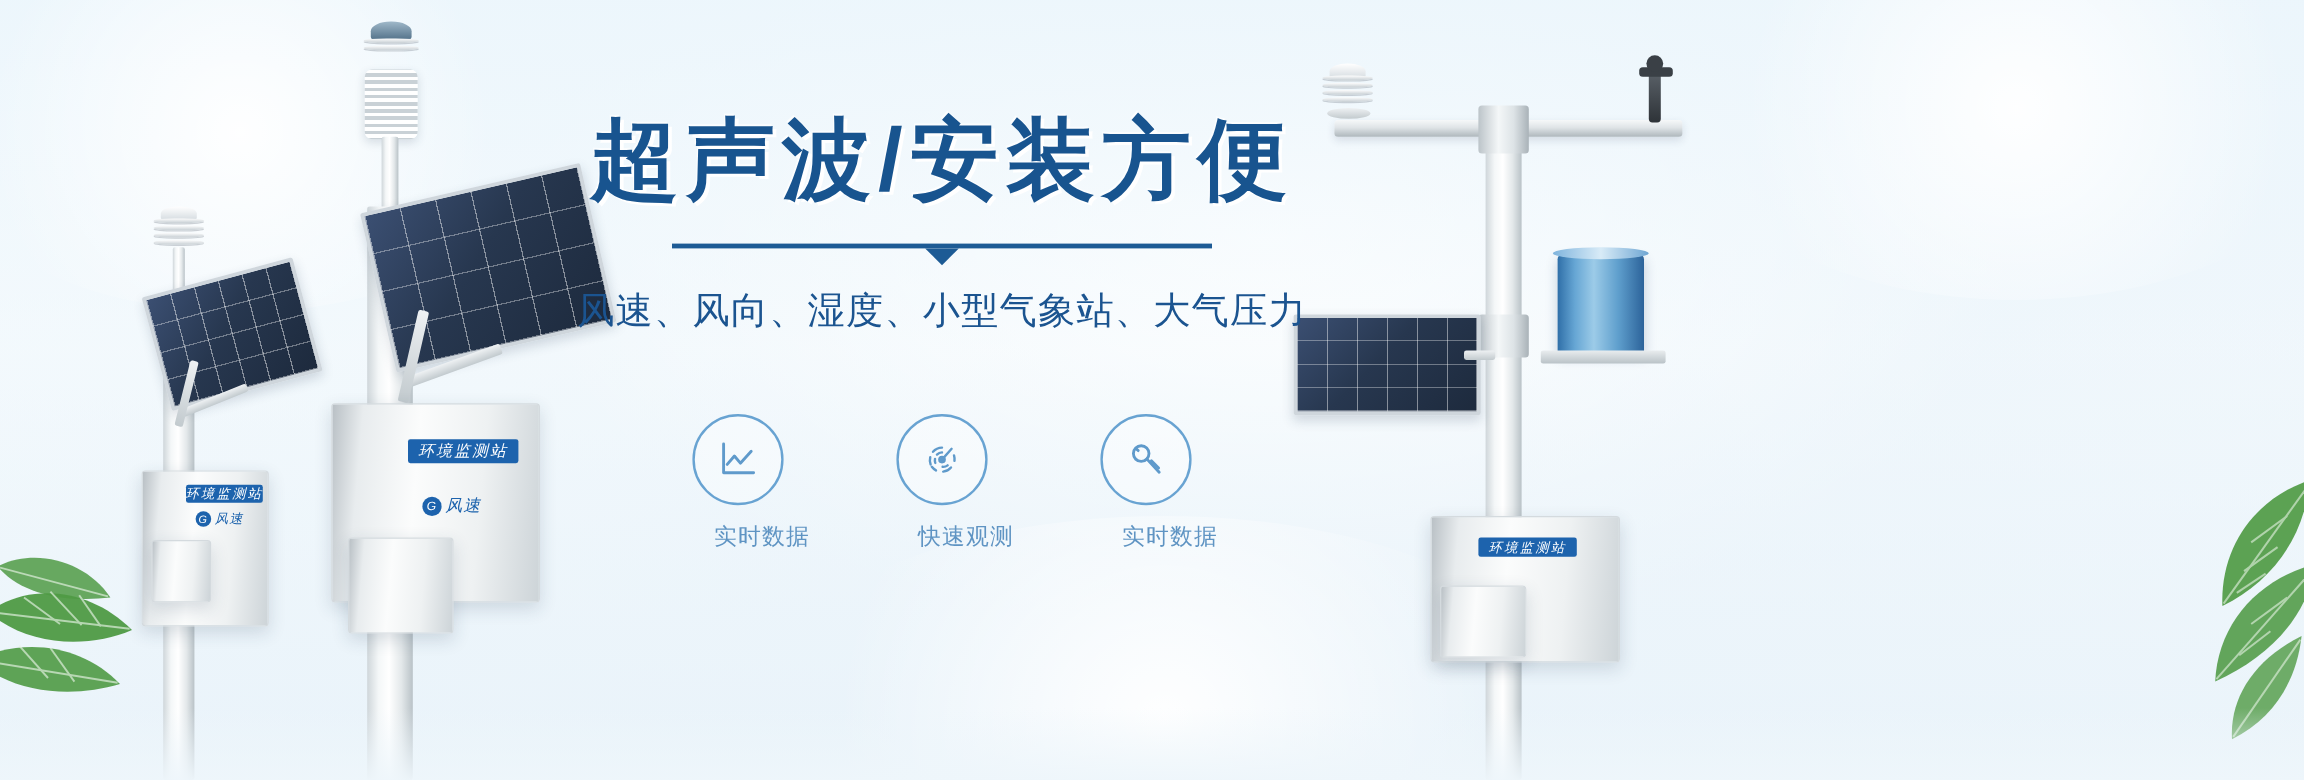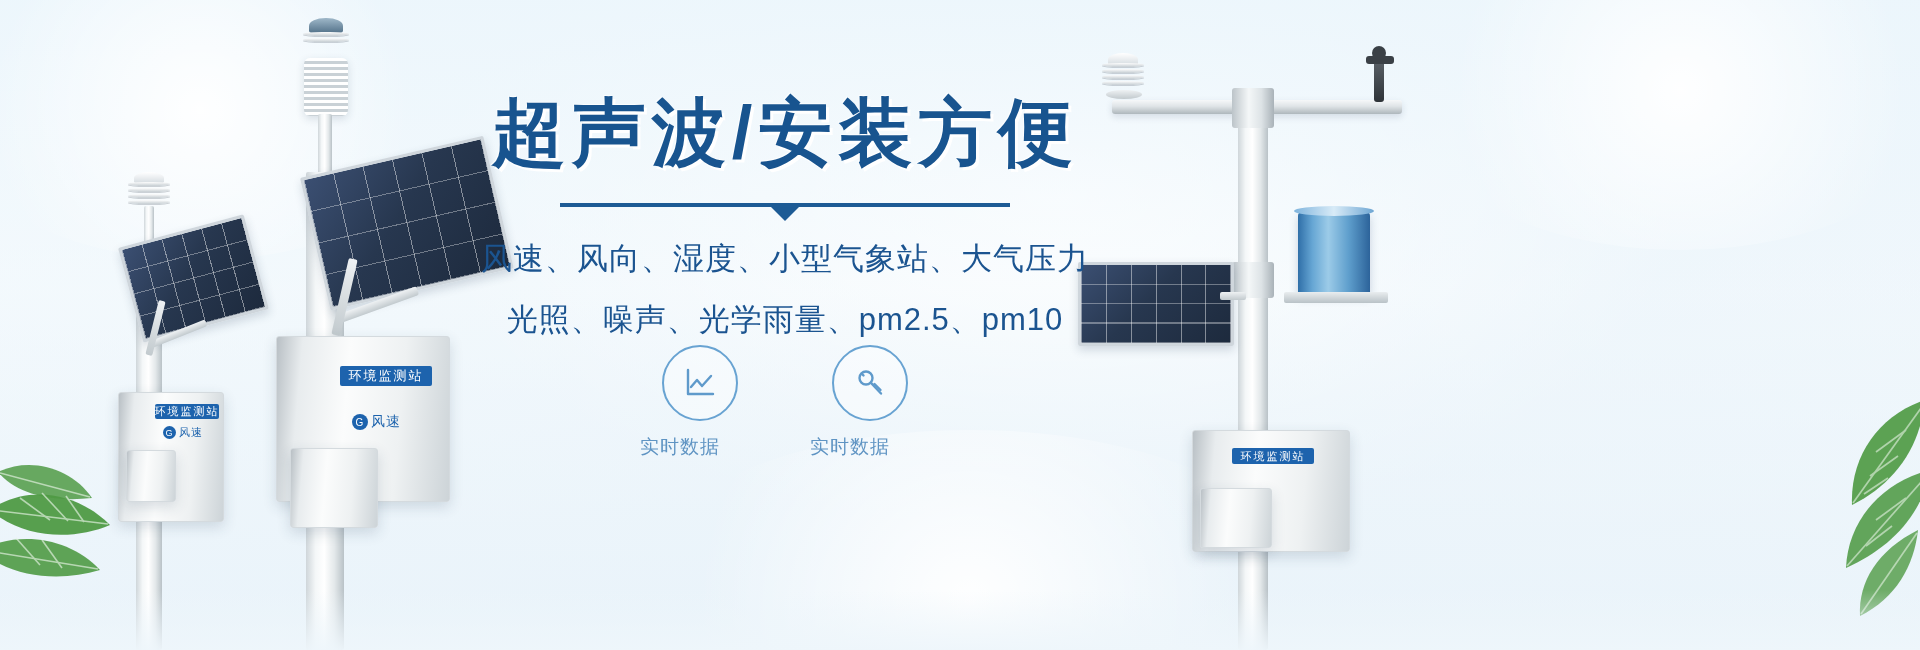--- a/index.html
+++ b/index.html
@@ -33,31 +33,31 @@
   .divider{position:relative;margin:28px auto 0;width:450px;height:4px;background:#1d5b95;}
   .divider .tri{
     position:absolute;left:50%;top:4px;transform:translateX(-50%);
     width:0;height:0;border-left:14px solid transparent;border-right:14px solid transparent;
     border-top:14px solid #1d5b95;
   }
   .sub{margin:26px 0 0;font-size:31px;color:#1b5490;line-height:1.65;letter-spacing:1px;white-space:nowrap;}
 
   
   .features{position:absolute;left:440px;top:345px;width:690px;display:flex;justify-content:center;gap:50px;}
-  .feature{width:120px;text-align:left;}
+  .feature{width:120px;text-align:right;}
   .fcircle{
     width:72px;height:72px;border:2px solid #68a3d2;border-radius:50%;
     margin:0 auto;display:flex;align-items:center;justify-content:center;
     background:rgba(255,255,255,.35);
   }
   .fcircle svg{display:block;}
   .flabel{margin-top:13px;font-size:19px;color:#5f94c3;letter-spacing:1px;}
 
   
-  .equip{position:absolute;}
+  .equip{position:absolute;font-style:italic;}
   .pole{position:absolute;background:linear-gradient(90deg,#cfd6da 0%,#f4f7f8 25%,#ffffff 48%,#e3e8ea 75%,#b9c2c7 100%);border-radius:2px;}
   .panel{
     position:absolute;
     background:
       repeating-linear-gradient(90deg, rgba(255,255,255,.45) 0 1px, rgba(255,255,255,0) 1px 16.6%),
       repeating-linear-gradient(0deg, rgba(255,255,255,.35) 0 1px, rgba(255,255,255,0) 1px 25%),
       linear-gradient(135deg,#3b4f72 0%,#27374f 45%,#1d2a3d 100%);
     border:3px solid #cfd6dc;border-radius:2px;
     box-shadow:0 4px 10px rgba(40,60,90,.18);
   }
@@ -225,35 +225,51 @@
     </div>
     <div class="cabinet" style="left:160px;top:488px;width:70px;height:58px;"></div>
   </div>
 
   <div class="center">
     <h1 class="title">超声波/安装方便</h1>
     <div class="divider">
       <span class="tri"></span>
     </div>
     <p class="sub">风速、风向、湿度、小型气象站、大气压力</p>
-    <p class="sub" style="margin-top:10px;">光照、噪声、光学雨量、pm2.5、pm10</p>
   </div>
 
   <div class="features">
 
     <div class="feature">
       <div class="fcircle">
         <svg width="40" height="40" viewBox="0 0 40 40" fill="none" stroke="#5f9acb" stroke-width="2.4" stroke-linecap="round" stroke-linejoin="round">
           <path d="M8 7 V31 H33"></path>
           <path d="M11 24 L17 17 L22 23 L31 13"></path>
         </svg>
       </div>
       <div class="flabel">实时数据</div>
     </div>
 
+    <div class="feature">
+      <div class="fcircle">
+        <svg width="40" height="40" viewBox="0 0 40 40" fill="none" stroke="#5f9acb" stroke-width="2" stroke-linecap="round">
+          <circle cx="20" cy="20" r="3.2" fill="#5f9acb" stroke="none"></circle>
+          <path d="M20 20 L28 11"></path>
+          <path d="M12.5 13.5 A10 10 0 0 1 20 10"></path>
+          <path d="M10.5 24 A10.5 10.5 0 0 1 10.2 18"></path>
+          <path d="M15 29 A10.5 10.5 0 0 1 11.5 26"></path>
+          <path d="M27.5 26.5 A10 10 0 0 1 21 30"></path>
+          <path d="M15.8 15.8 A6 6 0 0 1 20 14"></path>
+          <path d="M14.4 22.8 A6 6 0 0 1 14.2 19.4"></path>
+          <path d="M24.7 24.8 A6 6 0 0 1 20.5 26"></path>
+          <path d="M30 16.5 A11 11 0 0 1 30.4 21"></path>
+        </svg>
+      </div>
+      <div class="flabel">快速观测</div>
+    </div>
 
 
     <div class="feature">
       <div class="fcircle">
         <svg width="40" height="40" viewBox="0 0 40 40" fill="none" stroke="#5f9acb" stroke-width="2.4" stroke-linecap="round" stroke-linejoin="round">
           <circle cx="16" cy="15" r="6.5"></circle>
           <path d="M20.8 19.6 L31 30.5"></path>
           <path d="M24.5 21 L30.5 27"></path>
           <path d="M12.5 11.5 L13.5 12.5"></path>
         </svg>

